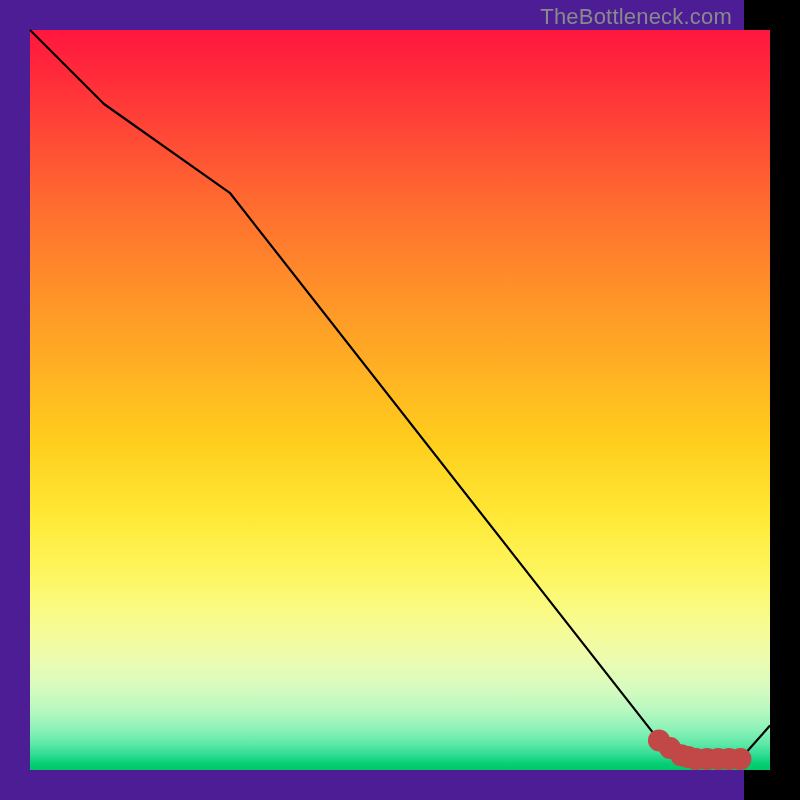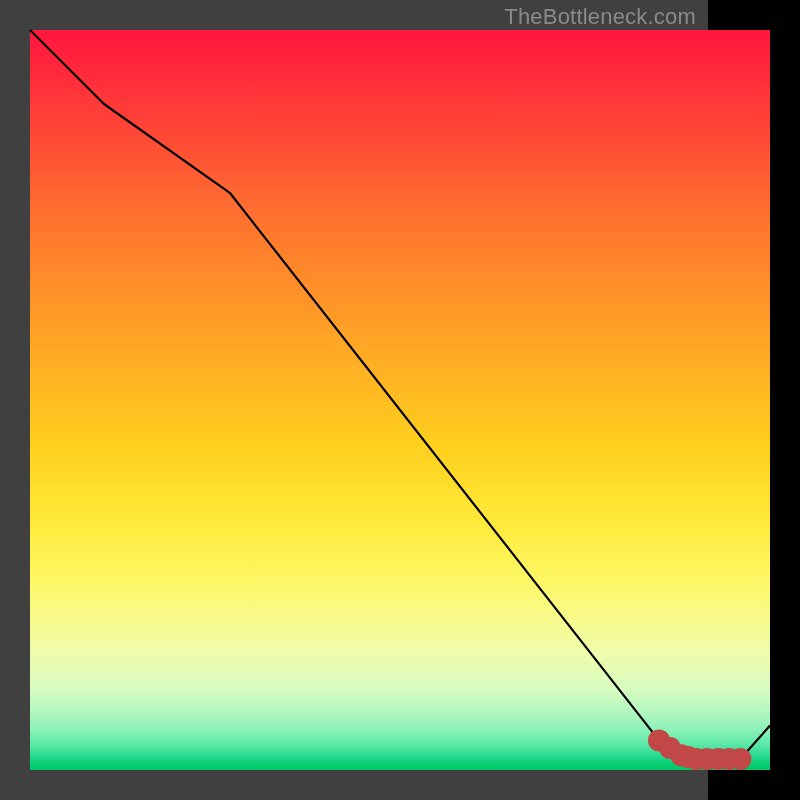--- a/index.html
+++ b/index.html
@@ -8,21 +8,22 @@
     width: 800px;
     height: 800px;
     background: #000;
     overflow: hidden;
     font-family: Arial, Helvetica, sans-serif;
   }
   .stage {
     position: relative;
     width: 708px;
     height: 800px;
-    background: #404040;
+    background: #4c1d95;
+    padding-left: 36px;
   }
   .plot {
     position: absolute;
     left: 30px;
     top: 30px;
     width: 740px;
     height: 740px;
     
     background: linear-gradient(to bottom,
       #ff173e 0%,

